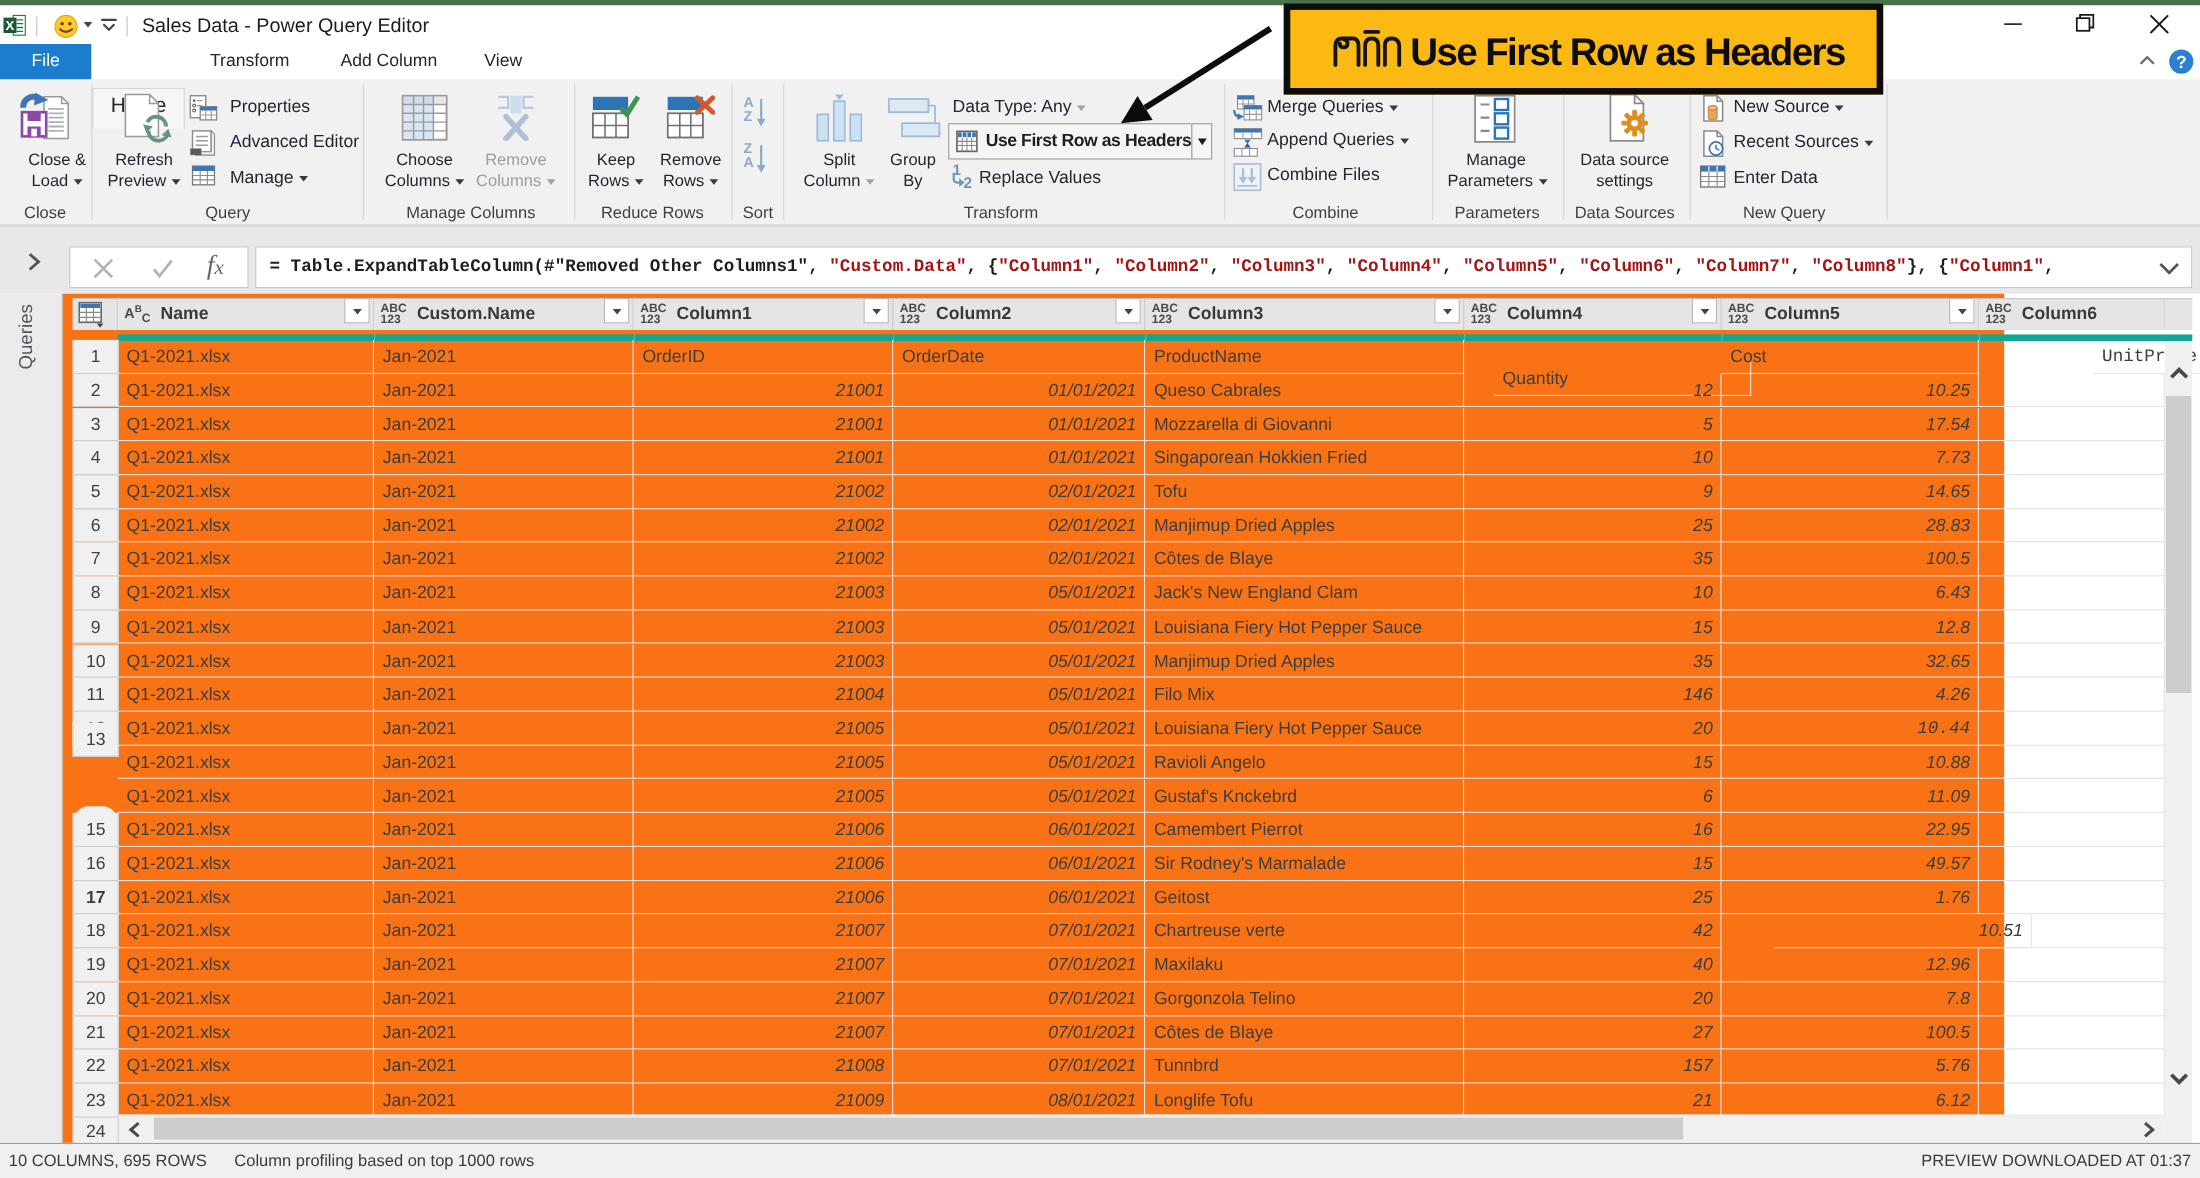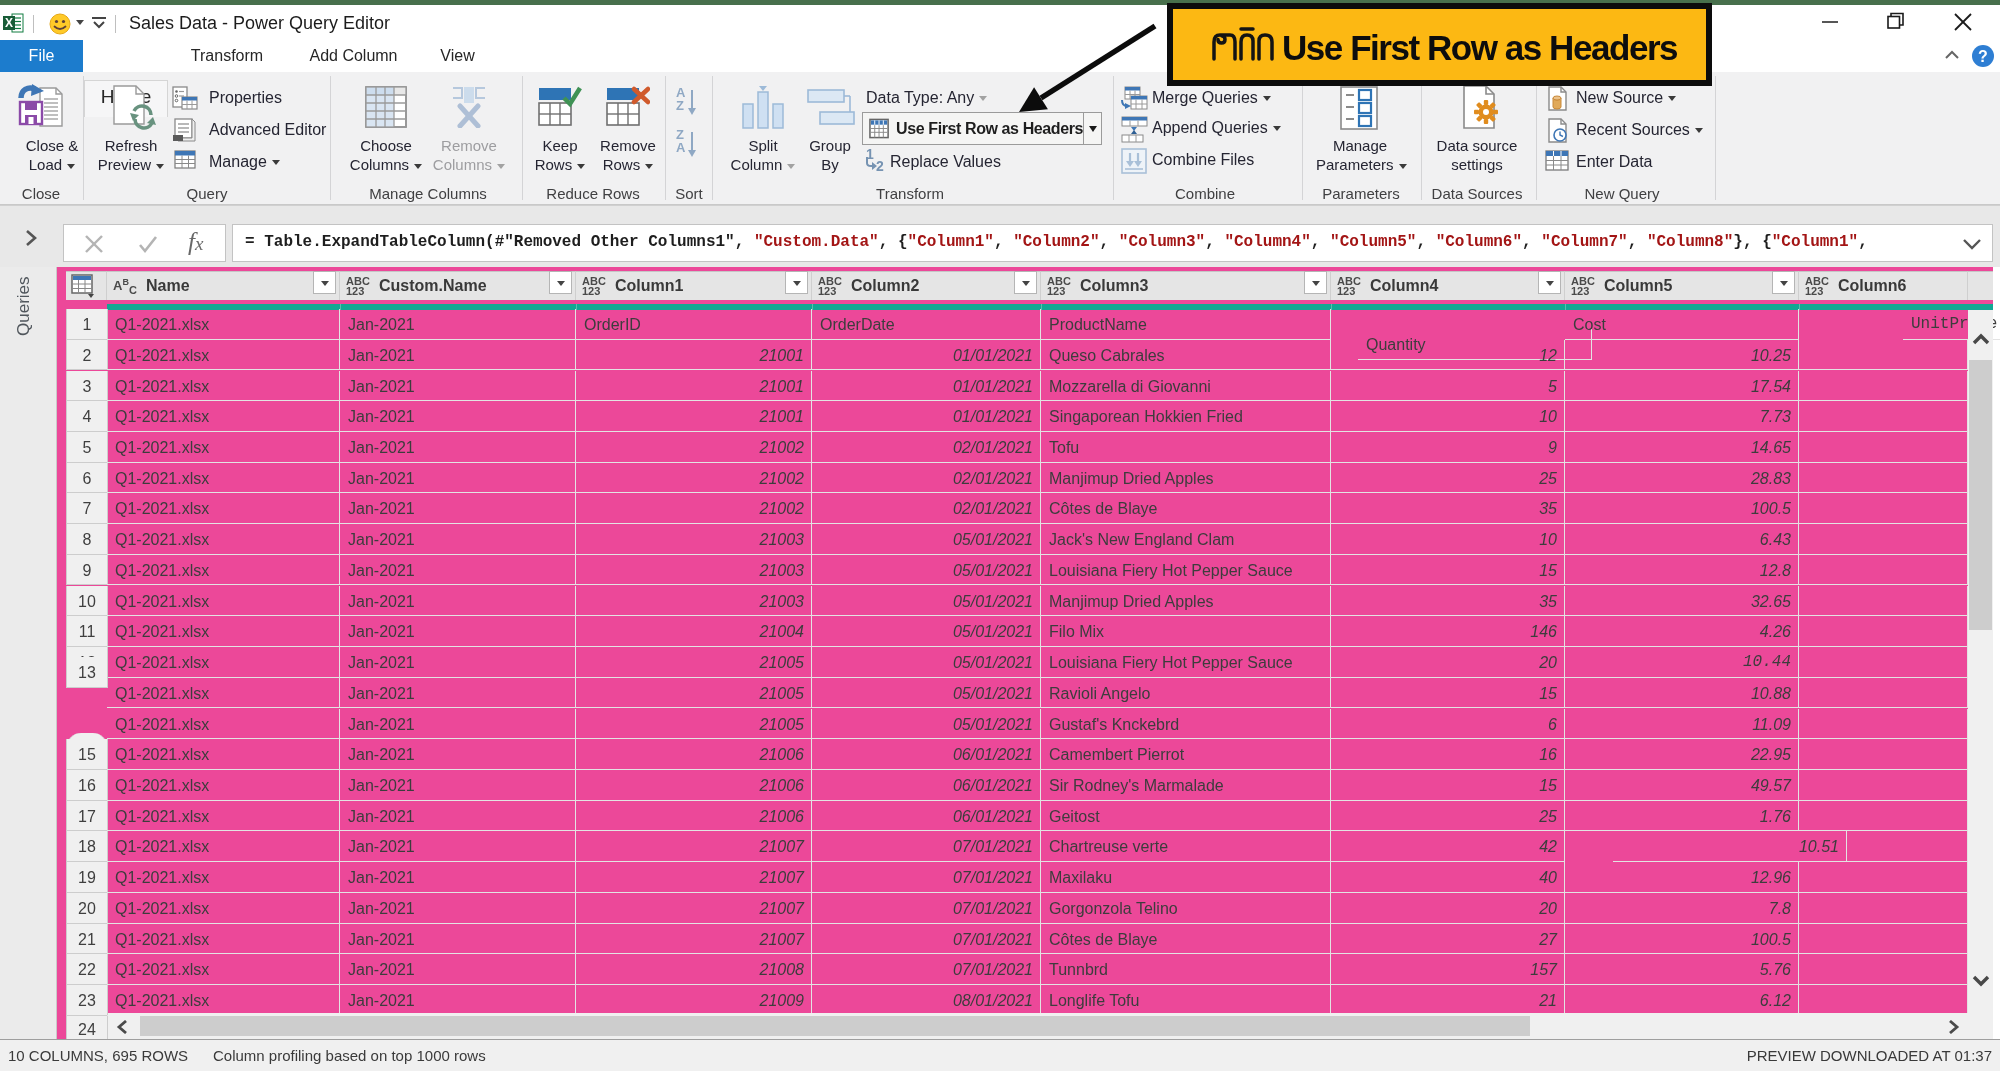--- a/index.html
+++ b/index.html
@@ -26,21 +26,21 @@
 .ufr{left:862px;top:112px;width:222px;height:33px;background:#f5f5f4;border:1px solid #9b9b9b;display:flex;align-items:center;}
 .ufrdd{left:1083px;top:112px;width:19px;height:33px;background:#f5f5f4;border:1px solid #9b9b9b;border-left:1px solid #9b9b9b;}
 .fxstrip{left:0;top:205px;width:2000px;height:62px;background:#e8e8e8;border-top:1px solid #d0d0d0;}
 .fxbox{left:63px;top:224px;width:163px;height:38px;background:#fff;border:1px solid #c3c3c3;}
 .fmbox{left:232px;top:224px;width:1761px;height:38px;background:#fff;border:1px solid #c3c3c3;}
 .fmtext{position:absolute;left:12px;top:8px;font-family:"Liberation Mono",monospace;font-size:16px;font-weight:600;color:#1e1e1e;white-space:pre;letter-spacing:0px;}
 .red{color:#a31515;}
 .sidebar{left:0;top:267px;width:57px;height:772px;background:#ebebeb;border-right:1px solid #c9c9c9;}
 .qlabel{position:absolute;left:14px;top:274px;width:30px;height:70px;}
 .qlabel span{display:block;transform:rotate(-90deg) translate(-62px,0);transform-origin:0 0;font-size:17px;color:#50565c;white-space:nowrap;}
-.grid{left:57px;top:267px;width:1936px;height:772px;background:#ec4899;}
+.grid{left:57px;top:267px;width:1765px;height:772px;background:#f97316;}
 .hcell{position:absolute;top:4px;height:29px;background:#e5e5e5;border-right:1px solid #cfcfcf;border-top:1px solid #c6c6c6;display:flex;align-items:center;}
 .htitle{font-weight:bold;font-size:16px;color:#393939;margin-left:7px;}
 .fbtn{position:absolute;top:4px;width:23px;height:23px;background:#fff;border:1px solid #b5b5b5;}
 .fbtn:after{content:"";position:absolute;left:7px;top:9px;width:0;height:0;border-left:4px solid transparent;border-right:4px solid transparent;border-top:5px solid #444;}
 .teal{position:absolute;left:50px;top:37px;width:1886px;height:6px;background:#12A793;}
 .rnum{position:absolute;left:9px;width:42px;background:#f0f0f0;border:1px solid #cdcdcd;border-top:none;font-size:16px;color:#3f3f3f;text-align:center;line-height:30px;}
 .cell{position:absolute;font-size:16px;color:#3d3d3d;line-height:30px;white-space:nowrap;overflow:hidden;border-bottom:1px solid #e3e3e3;border-right:1px solid #e3e3e3;padding-left:8px;}
 .cell.num{text-align:right;padding-right:7px;padding-left:0;font-style:italic;}
 .vscroll{left:1968px;top:310px;width:25px;height:730px;background:#f0f0f0;}
 .vthumb{position:absolute;left:1px;top:50px;width:23px;height:270px;background:#cdcdcd;}
@@ -655,21 +655,21 @@
       <div class="cell" style="left:1742px;top:472.2px;width:169px;height:30.7px;line-height:31px;"></div>
       <div class="rnum" style="top:502.9px;height:30.7px;line-height:31px;">16</div>
       <div class="cell" style="left:50px;top:502.9px;width:233px;height:30.7px;line-height:31px;">Q1-2021.xlsx</div>
       <div class="cell" style="left:283px;top:502.9px;width:236px;height:30.7px;line-height:31px;">Jan-2021</div>
       <div class="cell num" style="left:519px;top:502.9px;width:236px;height:30.7px;line-height:31px;">21006</div>
       <div class="cell num" style="left:755px;top:502.9px;width:229px;height:30.7px;line-height:31px;">06/01/2021</div>
       <div class="cell" style="left:984px;top:502.9px;width:290px;height:30.7px;line-height:31px;">Sir Rodney's Marmalade</div>
       <div class="cell num" style="left:1274px;top:502.9px;width:234px;height:30.7px;line-height:31px;">15</div>
       <div class="cell num" style="left:1508px;top:502.9px;width:234px;height:30.7px;line-height:31px;">49.57</div>
       <div class="cell" style="left:1742px;top:502.9px;width:169px;height:30.7px;line-height:31px;"></div>
-      <div class="rnum" style="top:533.7px;height:30.7px;line-height:31px;">17</div>
+      <div class="rnum" style="top:533.7px;height:30.7px;line-height:31px;font-weight:bold;">17</div>
       <div class="cell" style="left:50px;top:533.7px;width:233px;height:30.7px;line-height:31px;">Q1-2021.xlsx</div>
       <div class="cell" style="left:283px;top:533.7px;width:236px;height:30.7px;line-height:31px;">Jan-2021</div>
       <div class="cell num" style="left:519px;top:533.7px;width:236px;height:30.7px;line-height:31px;">21006</div>
       <div class="cell num" style="left:755px;top:533.7px;width:229px;height:30.7px;line-height:31px;">06/01/2021</div>
       <div class="cell" style="left:984px;top:533.7px;width:290px;height:30.7px;line-height:31px;">Geitost</div>
       <div class="cell num" style="left:1274px;top:533.7px;width:234px;height:30.7px;line-height:31px;">25</div>
       <div class="cell num" style="left:1508px;top:533.7px;width:234px;height:30.7px;line-height:31px;">1.76</div>
       <div class="cell" style="left:1742px;top:533.7px;width:169px;height:30.7px;line-height:31px;"></div>
       <div class="rnum" style="top:564.4px;height:30.7px;line-height:31px;">18</div>
       <div class="cell" style="left:50px;top:564.4px;width:233px;height:30.7px;line-height:31px;">Q1-2021.xlsx</div>

